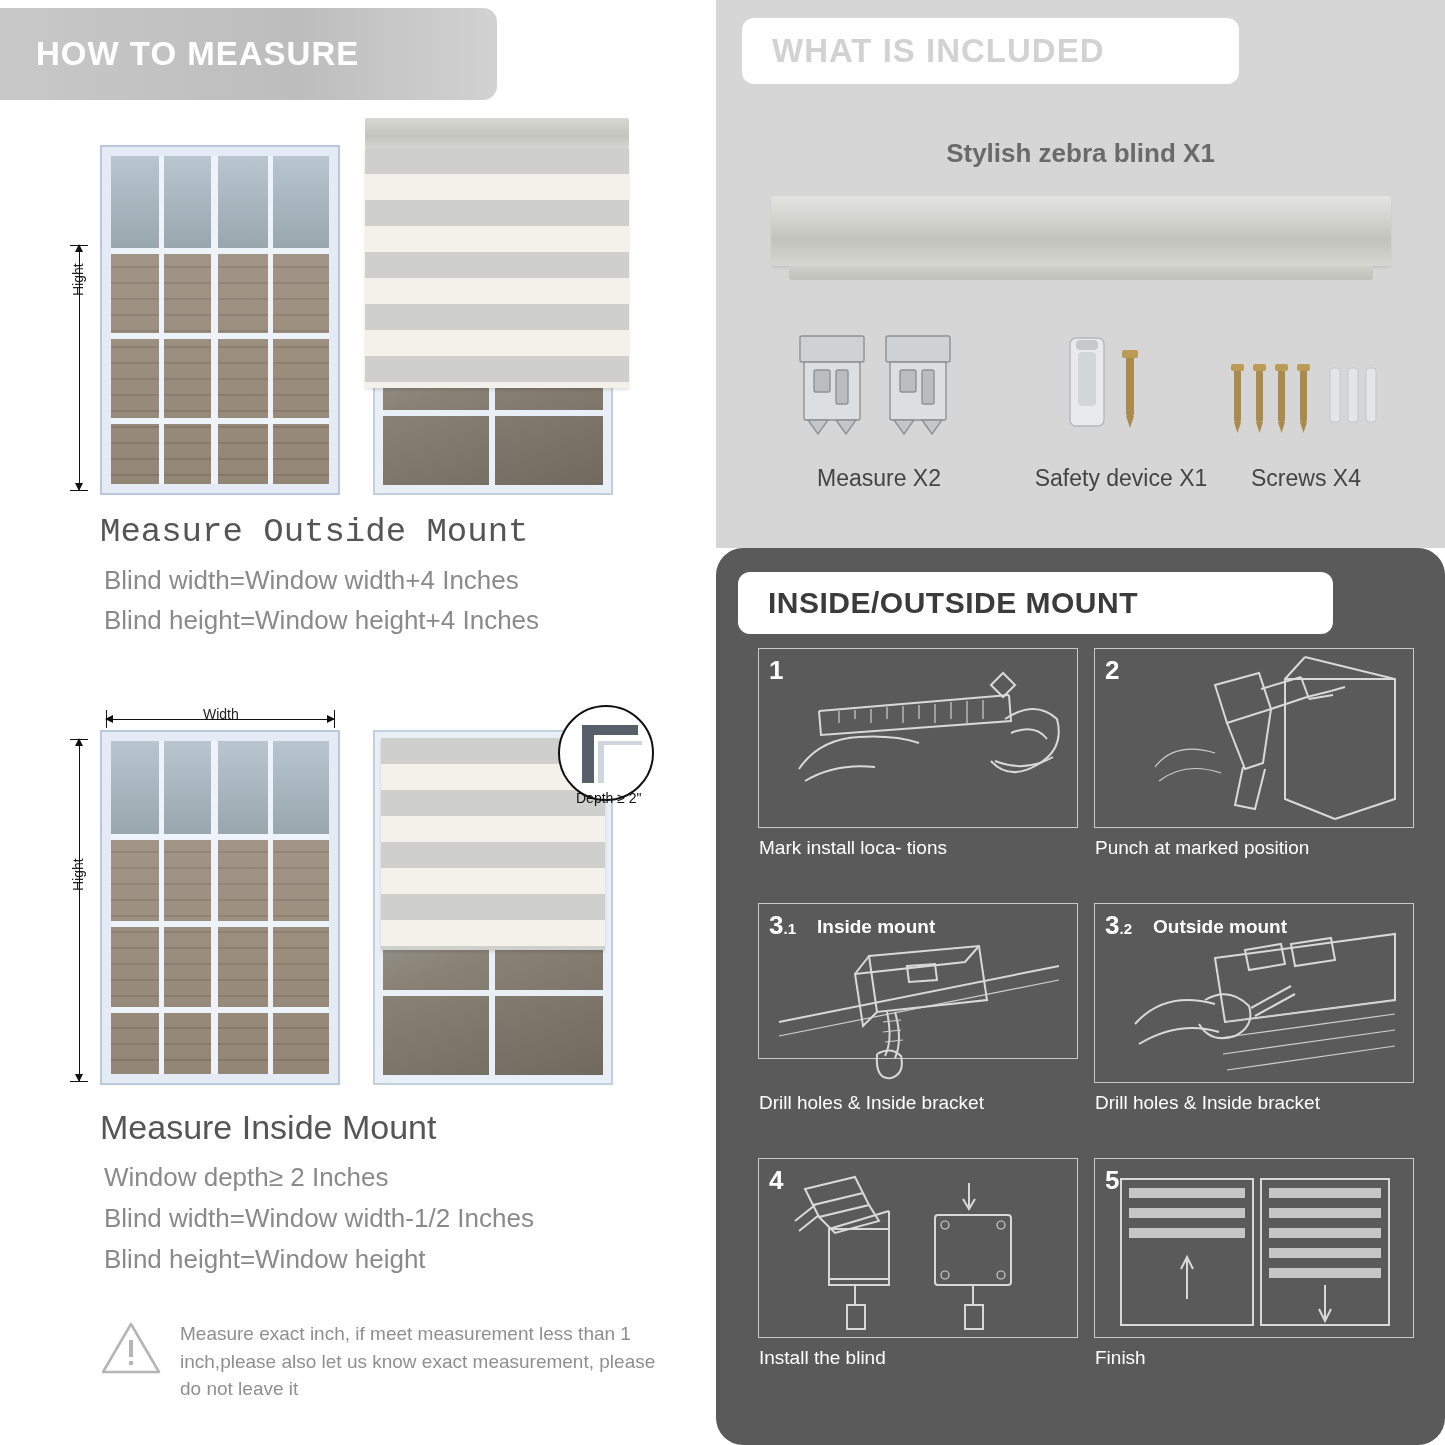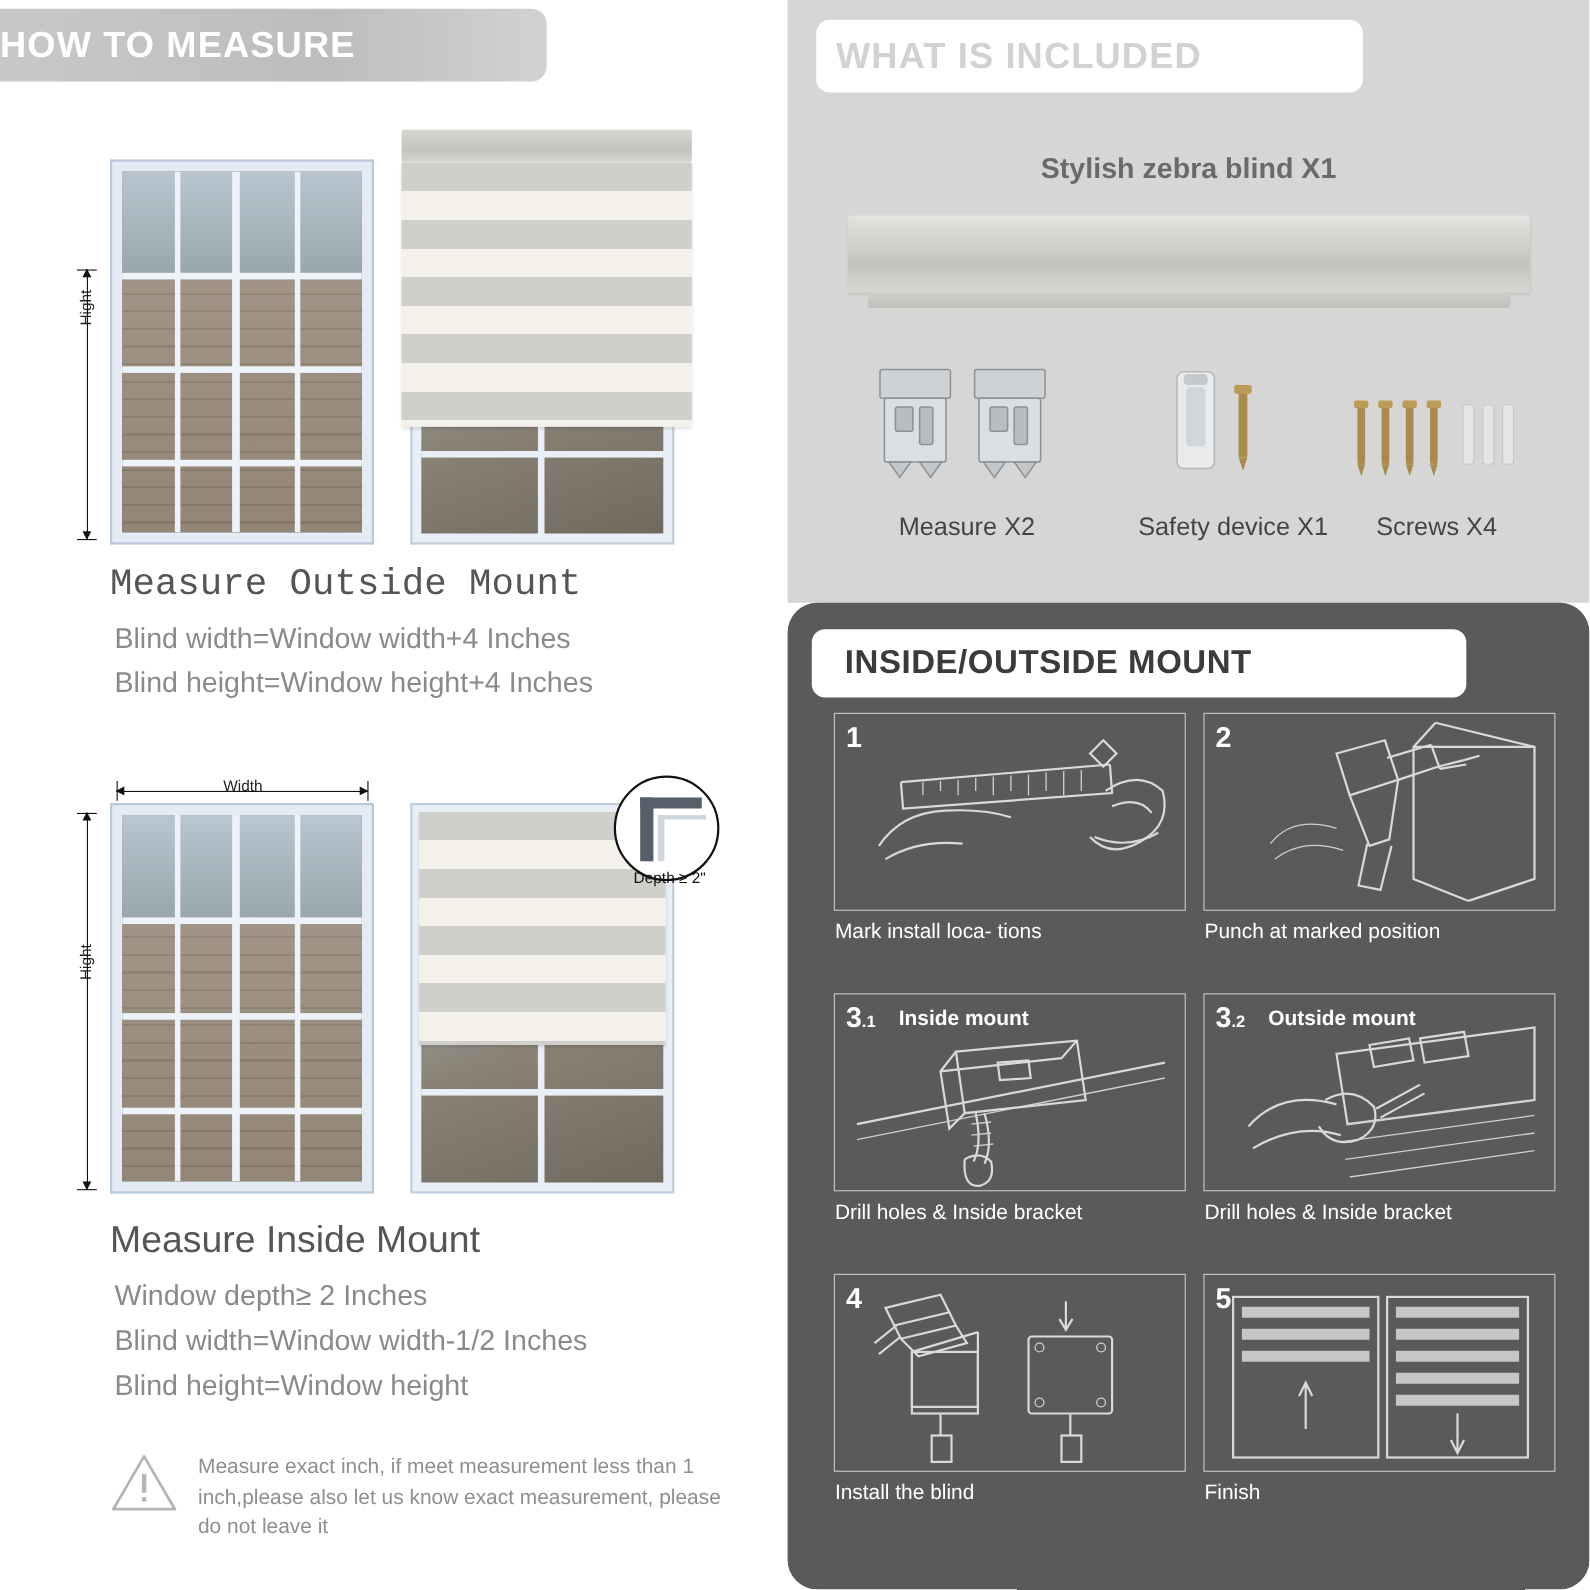--- a/index.html
+++ b/index.html
@@ -33,23 +33,24 @@
   .banner {
     position: absolute;
     display: flex;
     align-items: center;
     color: #ffffff;
     font-weight: bold;
     letter-spacing: 1px;
   }
   .banner-howto {
     left: 0; top: 8px;
-    width: 497px; height: 66px;
+    width: 497px; height: 92px;
     background: linear-gradient(to right, #c8c8c8 0%, #bdbdbd 60%, #d2d2d2 100%);
     border-radius: 0 14px 14px 0;
+    padding-left: 36px;
     box-sizing: border-box;
     font-size: 33px;
   }
 
   
   .win-block { position: absolute; }
 
   .dim-label {
     position: absolute;
     font-size: 14px;
@@ -205,21 +206,21 @@
     background: #d6d6d6;
   }
   .banner-included {
     position: absolute;
     left: 26px; top: 18px;
     width: 497px; height: 66px;
     background: #ffffff;
     border-radius: 12px;
     display: flex;
     align-items: center;
-    padding-left: 18px;
+    padding-left: 30px;
     box-sizing: border-box;
     color: #d2d2d2;
     font-size: 33px;
     font-weight: bold;
     letter-spacing: 1px;
   }
   .included-title {
     position: absolute;
     left: 0; right: 0; top: 138px;
     text-align: center;
@@ -516,21 +517,21 @@
           <path class="sk" d="M206 28 L214 50"></path>
           <path class="sk" d="M212 48 L236 42"></path>
           <path class="sk" d="M214 50 L238 46"></path>
           <path class="sk" d="M236 42 L250 38"></path>
           <path class="sk-thin" d="M60 118 q20 -26 60 -14"></path>
           <path class="sk-thin" d="M64 132 q26 -20 62 -8"></path>
         </svg>
         <div class="step-caption" style="left:0;top:188px;">Punch at  marked position</div>
       </div>
 
-      <div class="step-card" style="left:42px;top:355px;width:320px;height:180px;">
+      <div class="step-card" style="left:42px;top:355px;width:320px;height:156px;">
         <div class="step-num"><span>3</span><small>.1</small></div>
         <div class="step-inline-label">Inside mount</div>
         <svg width="318" height="178" viewBox="0 0 318 178" style="position:absolute;left:0;top:0;">
           <path class="sk" d="M20 118 L300 62"></path>
           <path class="sk-thin" d="M20 132 L300 76"></path>
           <path class="sk" d="M110 52 L220 42 L228 96 L118 108 Z"></path>
           <path class="sk" d="M110 52 L96 70 L104 122 L118 108"></path>
           <path class="sk" d="M96 70 L206 58 L220 42"></path>
           <path class="sk" d="M148 62 L176 60 L178 76 L150 78 Z"></path>
           <path class="sk" d="M128 108 q6 28 -2 44"></path>

